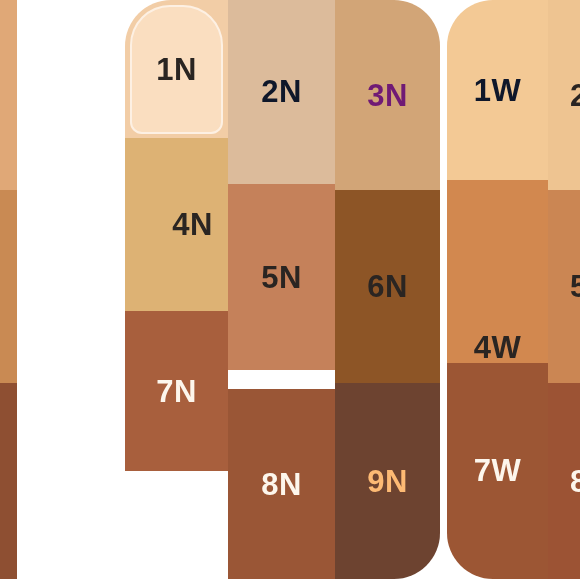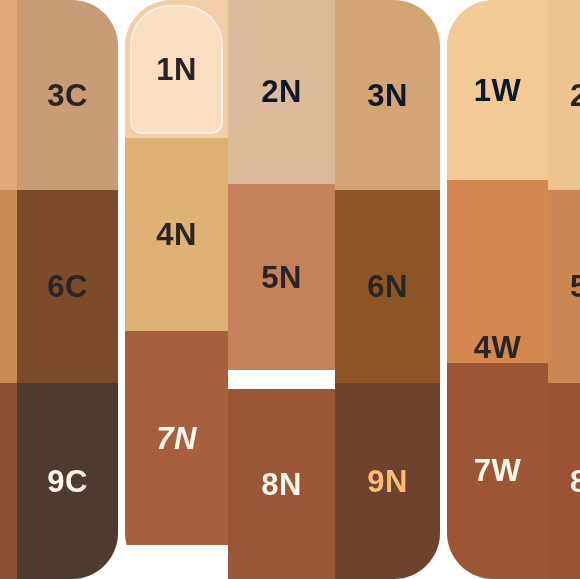--- a/index.html
+++ b/index.html
@@ -78,59 +78,48 @@
 </head>
 <body>
 
 <div id="shade-grid" style="background: rgb(255, 255, 255); width: 580px; height: 579px;">
     <div class="shade-group" style="left: -44px; width: 162px; border-radius: 46px;">
       <div class="shade-column" style="width: 61px;">
         <div class="shade-cell row-1" style="height: 190px; background: rgb(224, 168, 119);"></div>
         <div class="shade-cell row-2" style="height: 193px; background: rgb(201, 138, 83);"></div>
         <div class="shade-cell row-3" style="height: 196px; background: rgb(142, 79, 50);"></div>
       </div>
-      <div class="shade-column" style="width: 101px;">
-        <div class="shade-cell row-1" style="height: 190px; background: rgb(199, 156, 118);">
-          <span class="shade-label" style="color: rgb(42, 37, 34);">3C</span>
-        </div>
-        <div class="shade-cell row-2" style="height: 193px; background: rgb(123, 75, 42);">
-          <span class="shade-label" style="color: rgb(42, 37, 34);">6C</span>
-        </div>
-        <div class="shade-cell row-3" style="height: 196px; background: rgb(78, 58, 46);">
-          <span class="shade-label" style="color: rgb(253, 246, 236);">9C</span>
-        </div>
-      </div>
     </div>
     <div class="shade-group" style="left: 125px; width: 315px; border-radius: 46px;">
       <div class="shade-column" style="width: 103px;">
         <div class="shade-cell row-1" style="height: 138px; background: rgb(242, 205, 166);">
           <div class="selection-ring" style="background: rgb(250, 222, 192);"></div>
           <span class="shade-label" style="color: rgb(42, 37, 34);">1N</span>
         </div>
-        <div class="shade-cell row-2" style="height: 193px; background: rgb(221, 178, 116);">
+        <div class="shade-cell row-2" style="height: 173px; background: rgb(221, 178, 116); padding-left: 16px;">
           <span class="shade-label" style="color: rgb(42, 37, 34);">4N</span>
         </div>
-        <div class="shade-cell row-3" style="height: 214px; background: rgb(168, 95, 61); font-style: italic;">
+        <div class="shade-cell row-3" style="height: 160px; background: rgb(168, 95, 61);">
           <span class="shade-label" style="color: rgb(253, 246, 236);">7N</span>
         </div>
       </div>
       <div class="shade-column" style="width: 107px;">
         <div class="shade-cell row-1" style="height: 190px; background: rgb(220, 187, 155);">
           <span class="shade-label" style="color: #0f172a;">2N</span>
         </div>
         <div class="shade-cell row-2" style="height: 193px; background: rgb(197, 129, 90);">
           <span class="shade-label" style="color: rgb(42, 37, 34);">5N</span>
         </div>
         <div class="shade-cell row-3" style="height: 196px; background: rgb(154, 86, 54); margin-top: 19px;">
           <span class="shade-label" style="color: rgb(253, 246, 236);">8N</span>
         </div>
       </div>
       <div class="shade-column" style="width: 105px;">
         <div class="shade-cell row-1" style="height: 190px; background: rgb(210, 165, 119);">
-          <span class="shade-label" style="color: #0f172a;">3N</span>
+          <span class="shade-label" style="color: #701a75;">3N</span>
         </div>
         <div class="shade-cell row-2" style="height: 193px; background: rgb(141, 85, 38);">
           <span class="shade-label" style="color: rgb(42, 37, 34);">6N</span>
         </div>
         <div class="shade-cell row-3" style="height: 196px; background: rgb(109, 67, 48);">
           <span class="shade-label" style="color: #fdba74;">9N</span>
         </div>
       </div>
     </div>
     <div class="shade-group" style="left: 447px; width: 177px; border-radius: 46px;">

